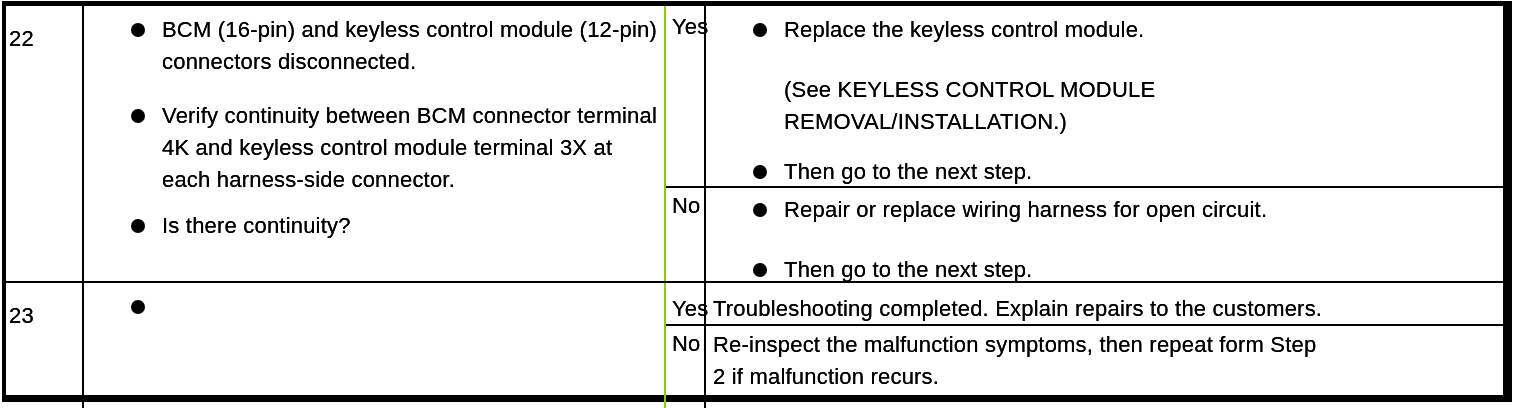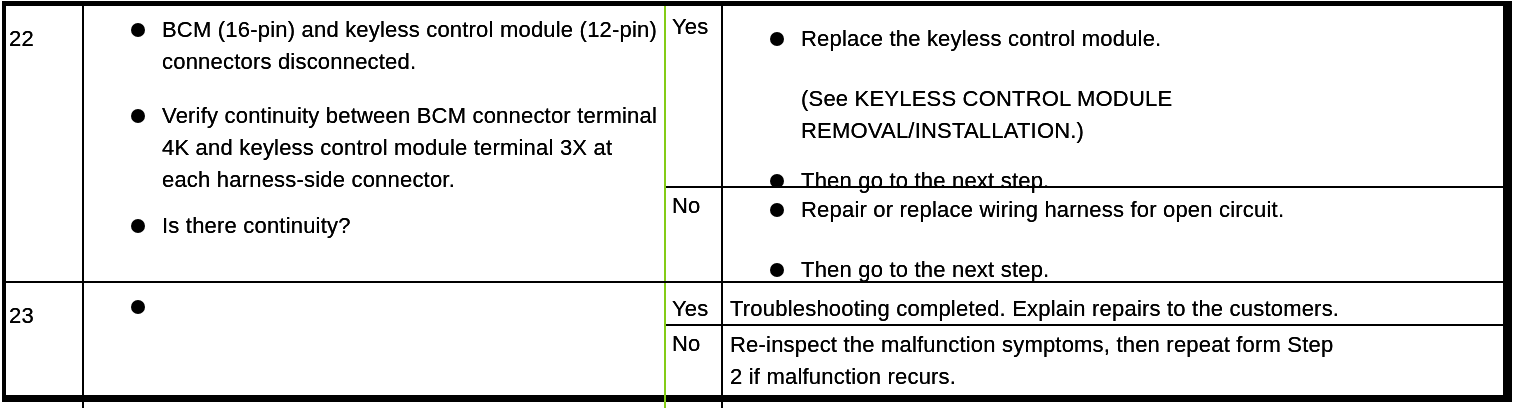--- a/index.html
+++ b/index.html
@@ -20,24 +20,24 @@
   .row-22 { height:277px; border-bottom:2px solid #000; }
   .row-23 { flex:1; }
   .c-step { width:78px; border-right:2px solid #000; padding:17px 0 0 3px; }
   .c-insp { width:582px; border-right:2px solid #84cc16; padding-top:8px; }
   .rcol { flex:1; display:flex; flex-direction:column; }
   .subrow { display:flex; width:100%; }
   .sub-yes22 { height:182px; border-bottom:2px solid #000; }
   .sub-no22 { flex:1; }
   .sub-yes23 { height:43px; border-bottom:2px solid #000; }
   .sub-no23 { flex:1; }
-  .c-yn { width:57px; border-right:2px solid #000; padding-left:6px; }
+  .c-yn { width:40px; border-right:2px solid #000; padding-left:6px; }
   .pt5 { padding-top:5px; } .pt3 { padding-top:2px; } .pt10 { padding-top:10px; }
   .c-action { flex:1; }
-  .act22yes { padding-top:17px; }
+  .act22yes { padding-top:8px; }
   .act22no  { padding-top:6px;border-radius:19px; }
   .act-plain { padding:0 6px 15px 7px; white-space:pre-line; }
   .act-plain.y23 { padding-top:10px; }
   .act-plain.n23 { padding-top:3px; }
   .li { position:relative; padding-left:78px; }
   .li .txt { display:block; white-space:pre-line; }
   .dot {
     position:absolute; left:47px; top:9px;
     width:14px; height:14px; border-radius:50%; background:#000;
   }

